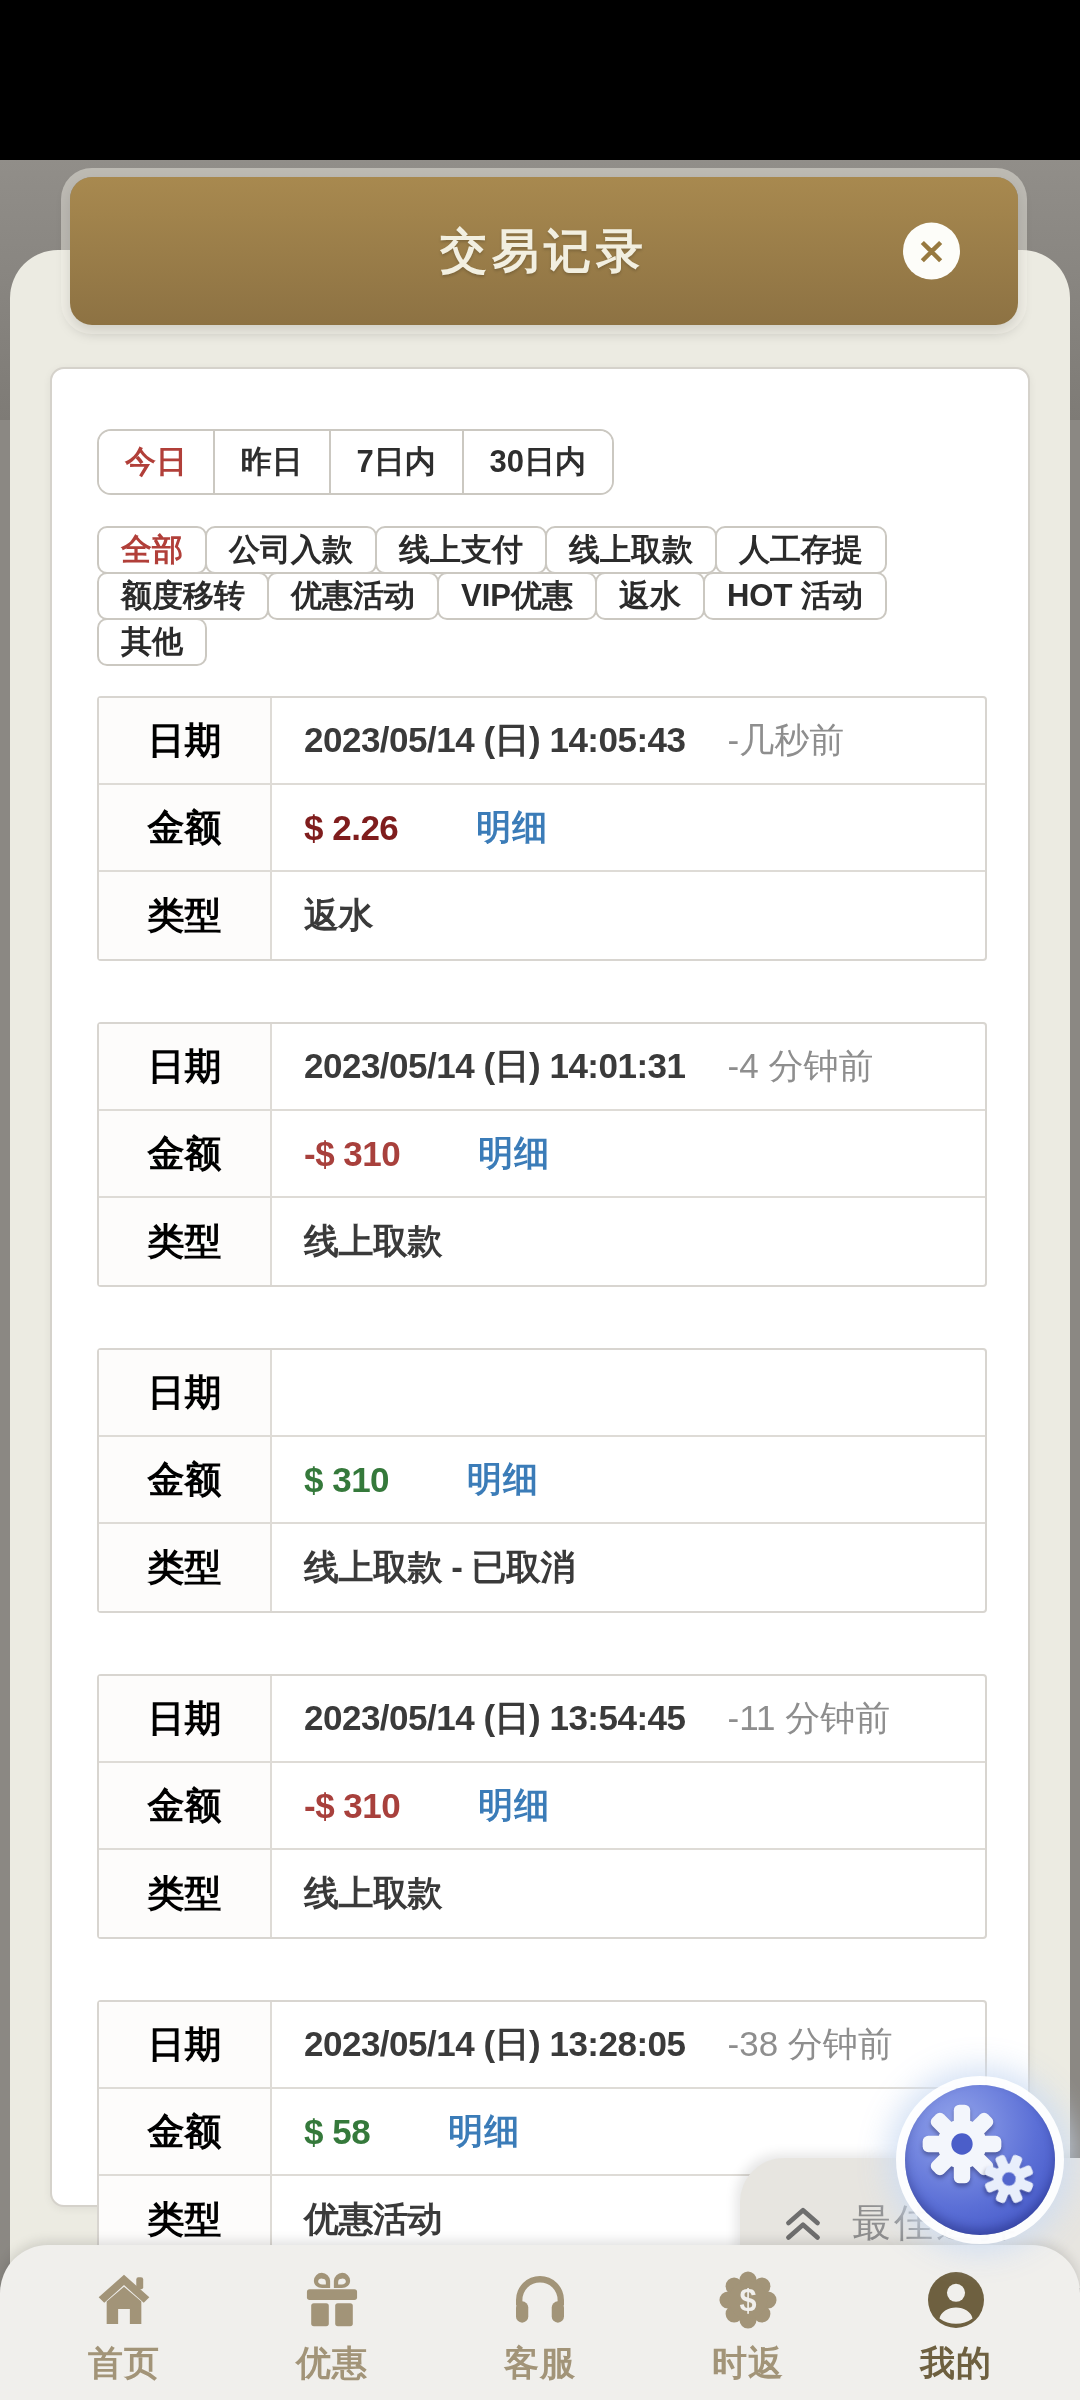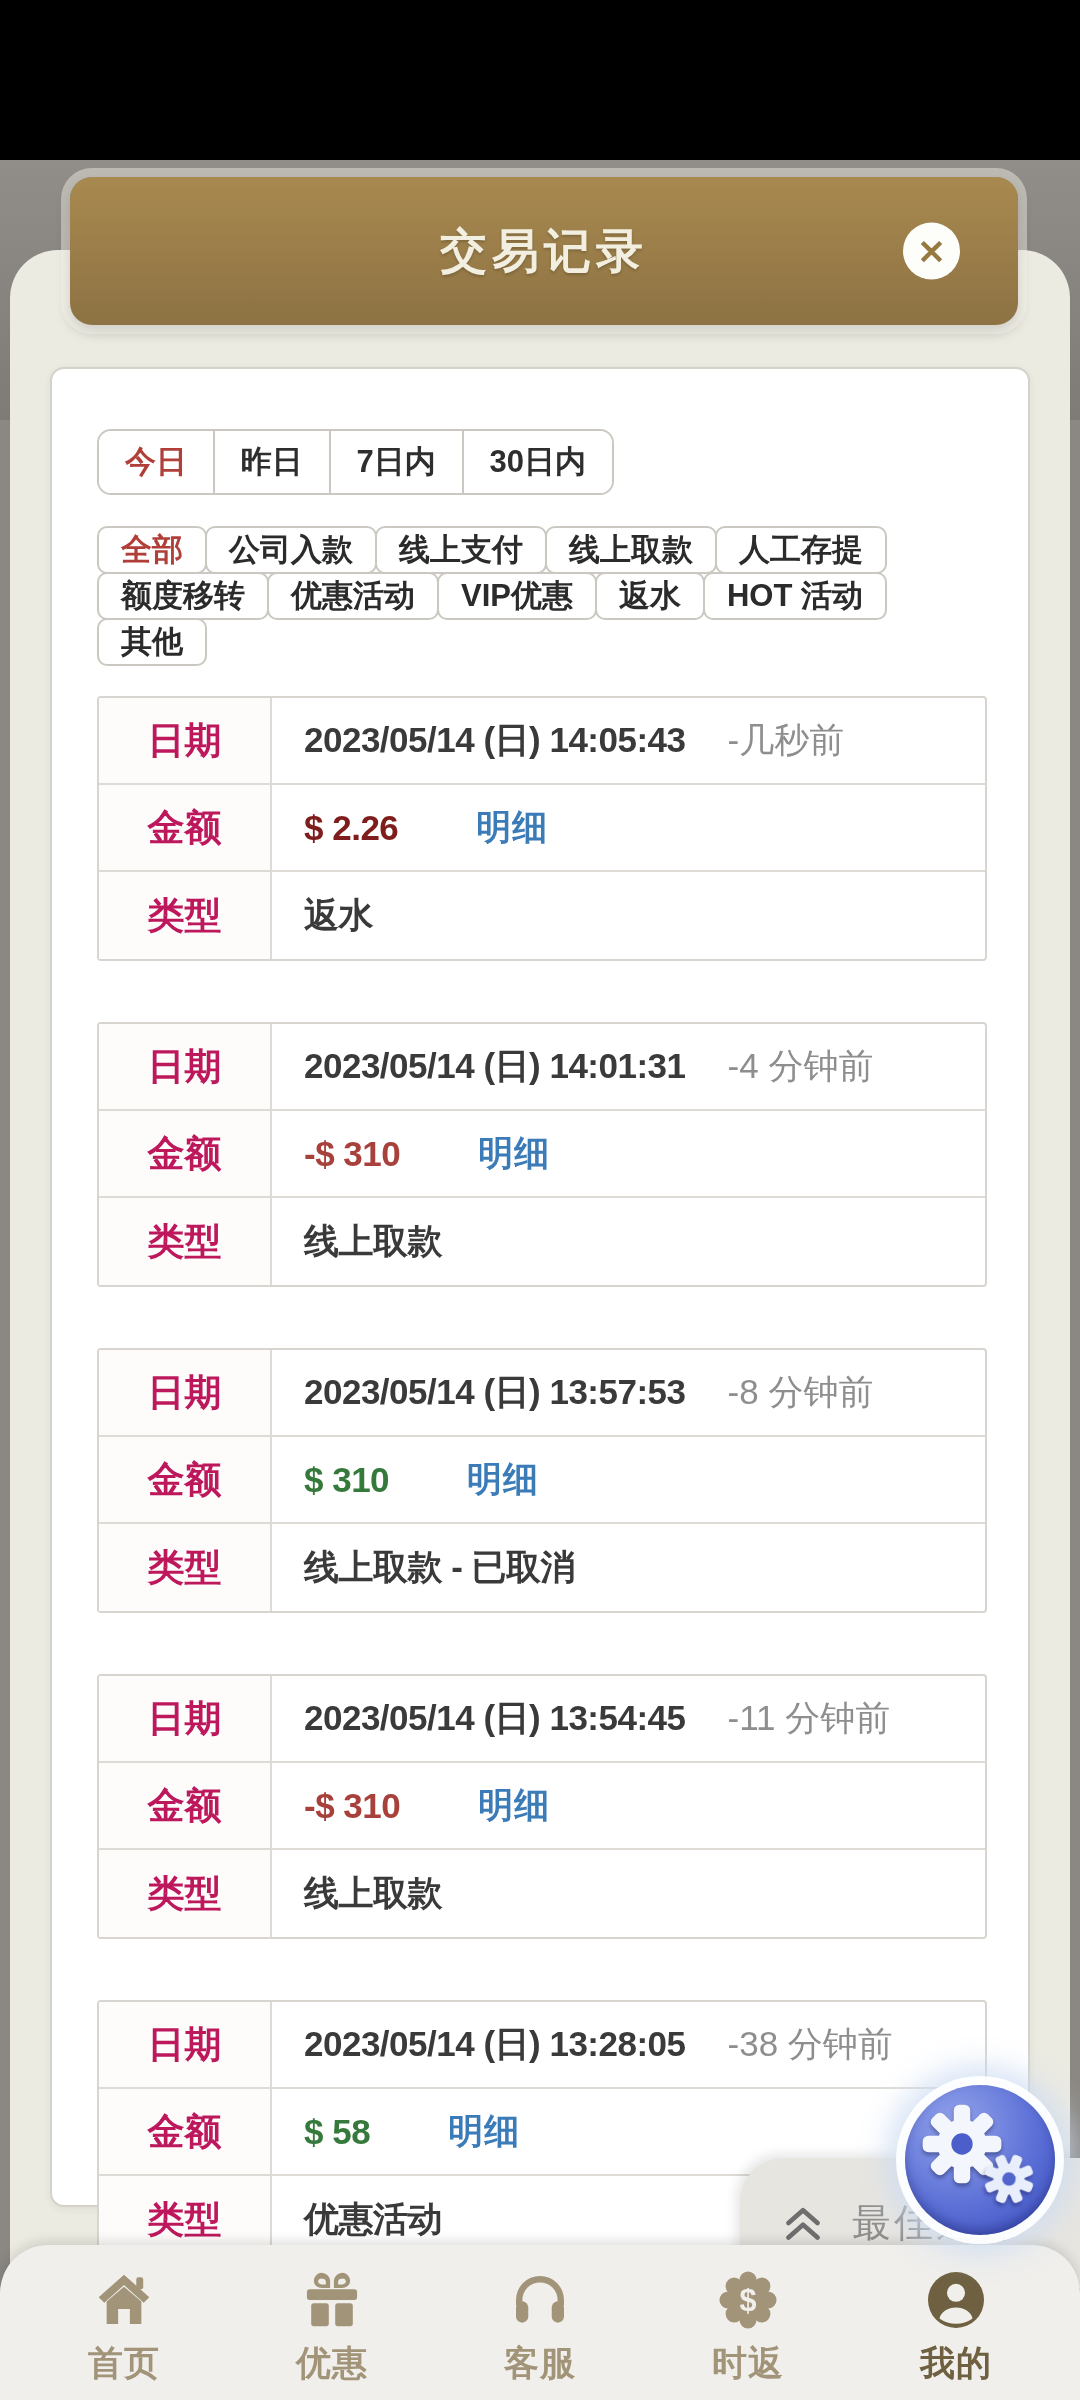--- a/index.html
+++ b/index.html
@@ -51,21 +51,21 @@
   .chip.active{ color:#b13f39; }
 
   
   .tx-table{ width:890px; border:2px solid #d8d5d0; border-radius:4px;
              margin-top:32px; background:#fff; }
   .tx-table + .tx-table{ margin-top:61px; }
   .tx-row{ display:flex; height:87px; border-bottom:2px solid #dedbd6; }
   .tx-row:last-child{ border-bottom:none; }
   .tx-label{ width:173px; flex:0 0 173px; border-right:2px solid #dedbd6;
              display:flex; align-items:center; justify-content:center;
-             font-size:37px; font-weight:700; color:#be185d; background:#fdfcfb; }
+             font-size:37px; font-weight:700; color:#000000; background:#fdfcfb; }
   .tx-value{ flex:1; display:flex; align-items:center; padding-left:32px;
              font-size:35px; font-weight:600; color:#3a3a3a; letter-spacing:-0.5px;gap:32px; }
   .tx-ago{ color:#8e8e8e; font-weight:500; margin-left:10px; letter-spacing:0; }
   .detail-link{ color:#3b7cb8; font-weight:700; margin-left:46px; cursor:pointer;
                 letter-spacing:1px; }
 
   
   .best-popup{ position:absolute; left:740px; top:2158px; width:340px; height:130px;
                background:#e7e5e0; border-radius:44px 0 0 0;
                box-shadow:-4px -4px 12px rgba(0,0,0,0.10);
@@ -177,24 +177,20 @@
         <div class="tx-label">类型</div>
         <div class="tx-value">
           <span>线上取款</span>
         </div>
       </div>
     </div>
 
     <div class="tx-table">
       <div class="tx-row">
         <div class="tx-label">日期</div>
-        <div class="tx-value">
-          <span>2023/05/14 (日) 13:57:53</span>
-          <span class="tx-ago">-8 分钟前</span>
-        </div>
       </div>
       <div class="tx-row">
         <div class="tx-label">金额</div>
         <div class="tx-value">
           <span style="color: rgb(53, 121, 59);">$ 310</span>
           <span class="detail-link">明细</span>
         </div>
       </div>
       <div class="tx-row">
         <div class="tx-label">类型</div>

